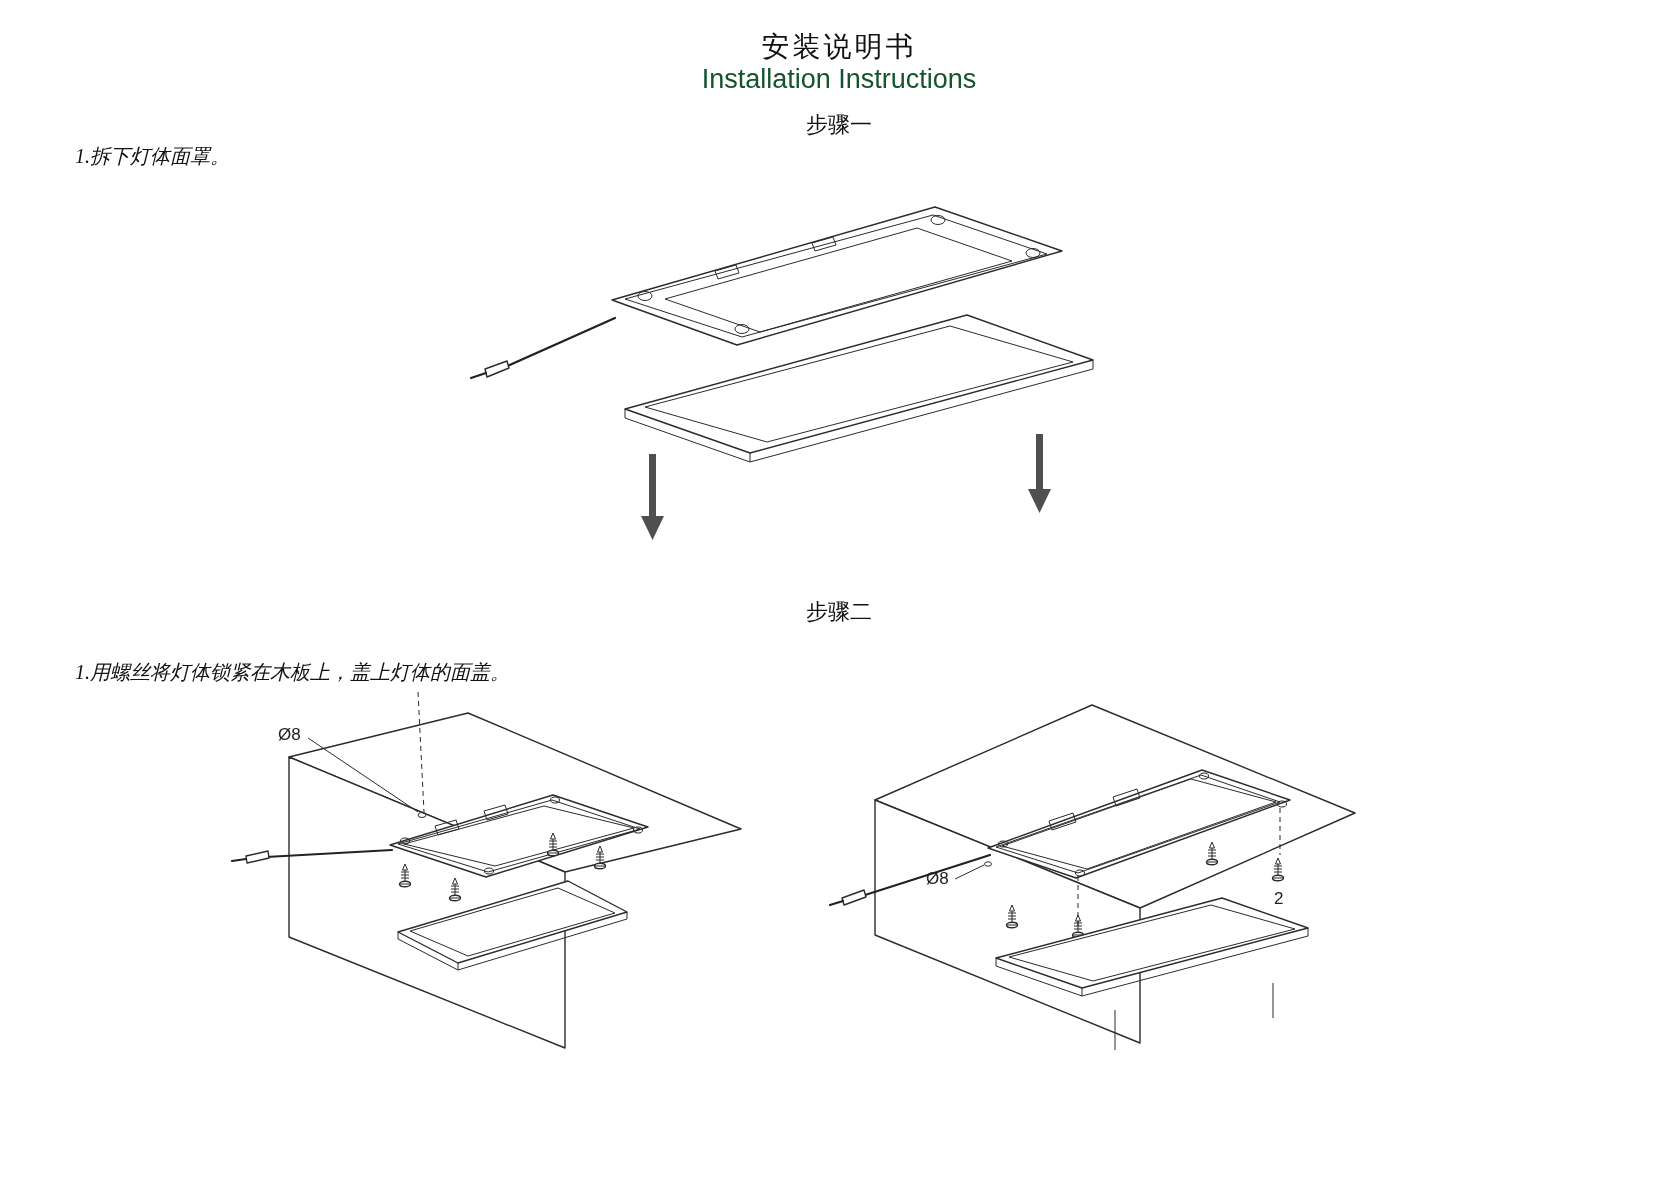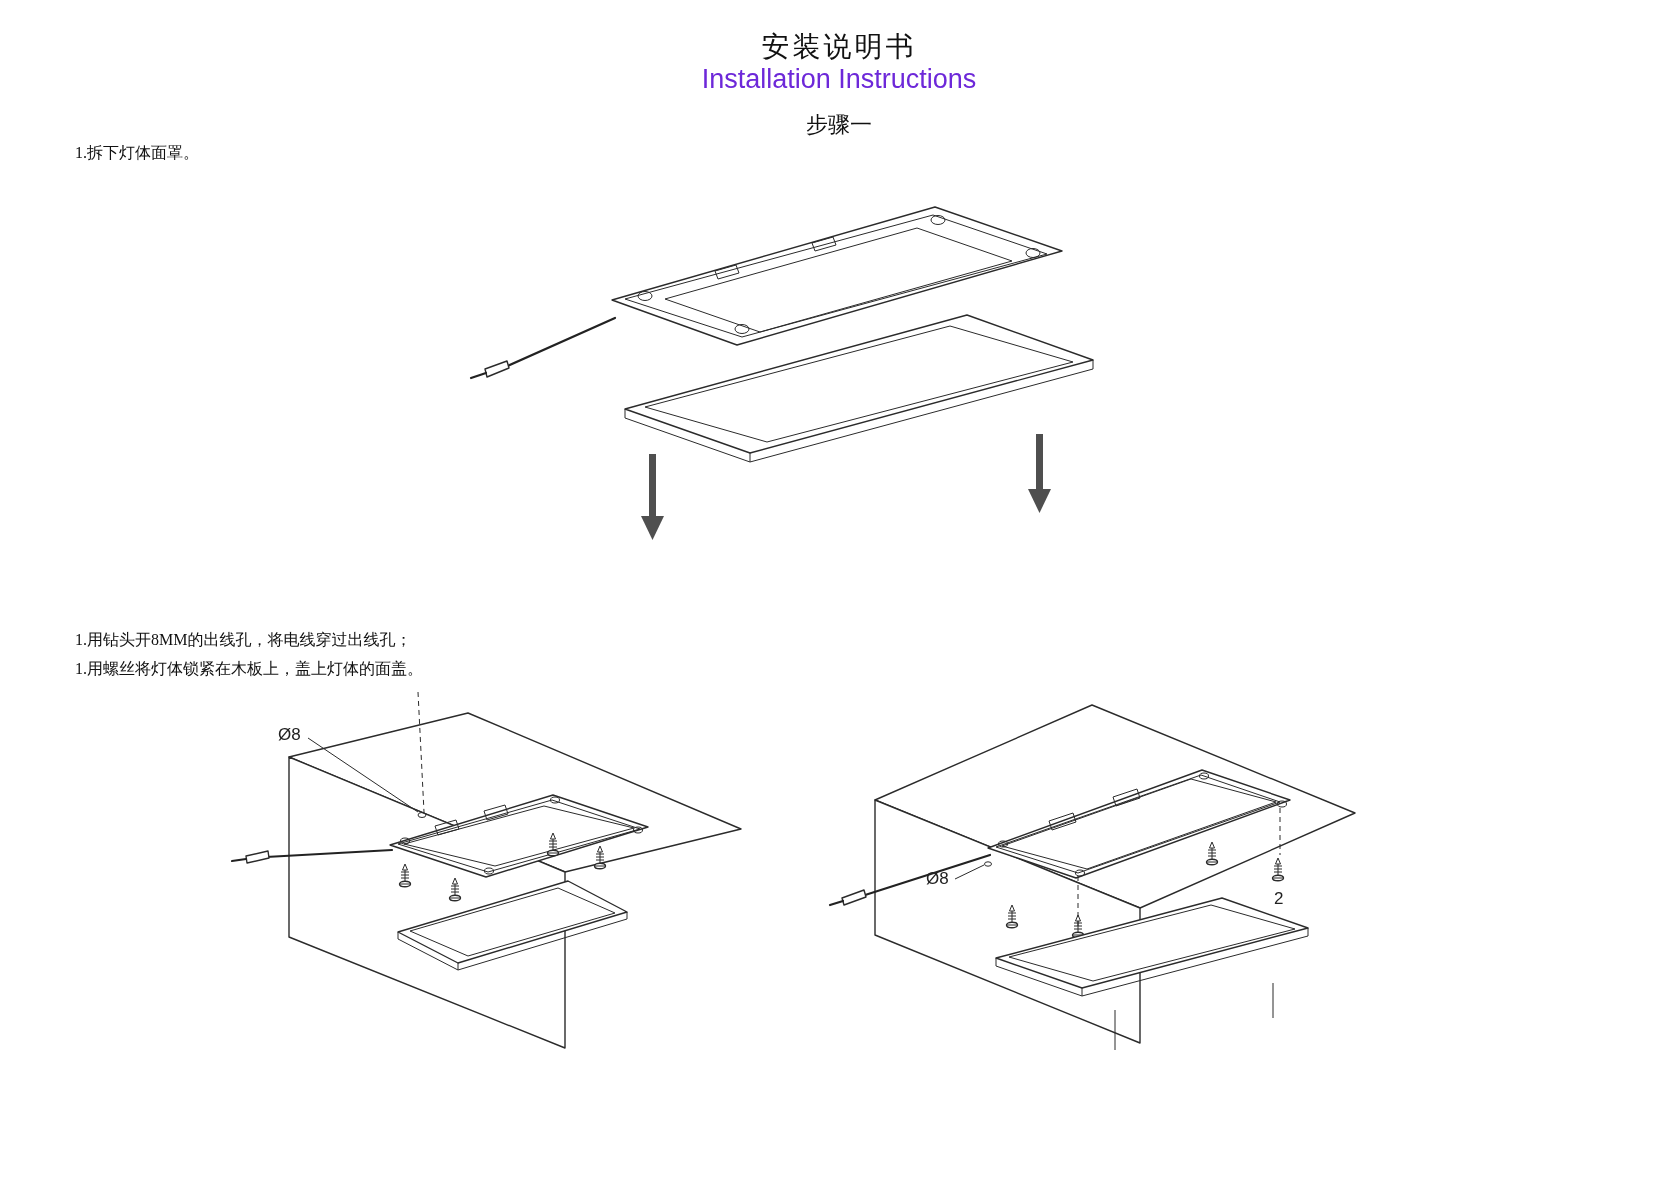--- a/index.html
+++ b/index.html
@@ -7,28 +7,28 @@
   .page {
     position:relative; width:1678px; height:1066px; background:#fff;
     font-family:"Liberation Serif","DejaVu Serif",serif; color:#1a1a1a; overflow:hidden;
   }
   .title-zh {
     position:absolute; top:28px; left:0; width:100%; text-align:center;
     font-size:28px; letter-spacing:3px; color:#111;
   }
   .title-en {
     position:absolute; top:64px; left:0; width:100%; text-align:center;
-    font-family:"Liberation Sans","DejaVu Sans",sans-serif; font-size:27px; color:#6d28d9;
+    font-family:"Liberation Sans","DejaVu Sans",sans-serif; font-size:27px; color:#14532d;
   }
   .step-heading {
     position:absolute; left:0; width:100%; text-align:center; font-size:22px; color:#111;
   }
   .step1-heading { top:110px;font-family:Liberation Mono, monospace; }
   .step2-heading { top:597px; }
-  .body-text { position:absolute; font-size:16px; color:#111; white-space:nowrap; }
+  .body-text { position:absolute; font-size:20px; color:#111; white-space:nowrap;font-style:italic; }
   .step1-line1 { left:75px; top:143px; }
   .step2-line1 { left:75px; top:630px; }
   .step2-line2 { left:75px; top:659px; }
   svg.fig { position:absolute; overflow:visible; }
   .fig1 { left:455px; top:196px; }
   .fig2 { left:222px; top:688px; }
   .fig3 { left:822px; top:683px; }
   .outline { fill:#ffffff; stroke:#2b2b2b; stroke-width:1.4; stroke-linejoin:round; }
   .thin    { fill:none;    stroke:#2b2b2b; stroke-width:1;   stroke-linejoin:round; }
   .dash    { stroke-dasharray:5 4; }
@@ -76,21 +76,21 @@
     <g>
       <rect class="arrow" x="194" y="258" width="7" height="64"></rect>
       <polygon class="arrow" points="186,320 209,320 197.5,344"></polygon>
     </g>
     <g>
       <rect class="arrow" x="581" y="238" width="7" height="57"></rect>
       <polygon class="arrow" points="573,293 596,293 584.5,317"></polygon>
     </g>
   </svg>
 
-  <div class="body-text step2-line1">1.用钻头开8MM的出线孔，将电线穿过出线孔；</div>
+  <div class="step-heading step2-heading">步骤二</div>
   <div class="body-text step2-line2">1.用螺丝将灯体锁紧在木板上，盖上灯体的面盖。</div>
 
   <svg class="fig fig2" width="545" height="385" viewBox="0 0 545 385">
     <defs>
       <g id="screw2">
         <line class="thin" x1="0" y1="-3" x2="0" y2="-14"></line>
         <line class="thin" x1="-4" y1="-6" x2="4" y2="-6"></line>
         <line class="thin" x1="-4" y1="-9" x2="4" y2="-9"></line>
         <line class="thin" x1="-4" y1="-12" x2="4" y2="-12"></line>
         <polygon class="thin" points="-2.5,-14 2.5,-14 0,-20"></polygon>

